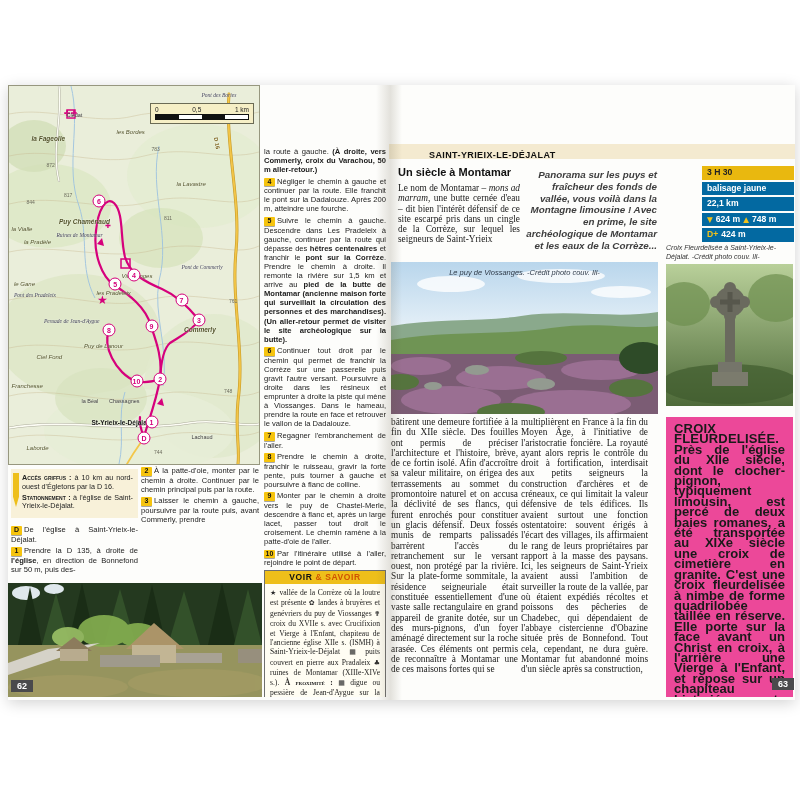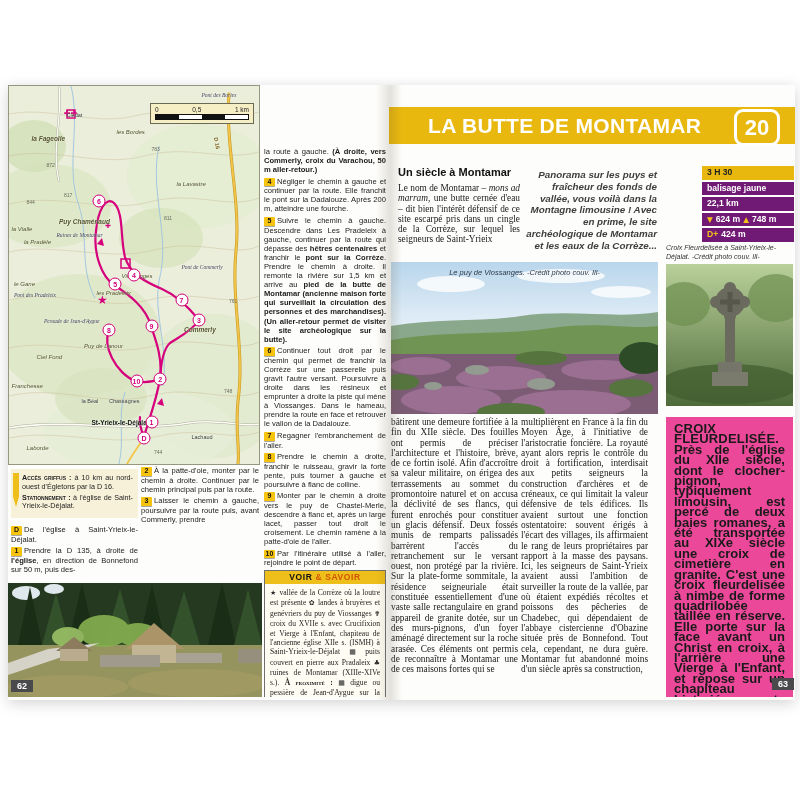--- a/index.html
+++ b/index.html
@@ -72,21 +72,21 @@
   .band-beige{position:absolute;left:0;top:59px;width:100%;height:15px;background:#f4ead0;}
   .subtitle{margin-left:40px;font-weight:bold;font-size:9px;letter-spacing:.4px;color:#111;
             line-height:15px;display:inline-block;}
   .serif{font-family:"Liberation Serif",serif;font-size:9.3px;line-height:10.3px;
          text-align:justify;color:#191919;margin:0;}
   .intro-col1{position:absolute;left:9px;top:81px;width:122px;}
   .intro-col1 h2{margin:0 0 5px;font-size:11px;color:#111;}
   .intro-blurb{position:absolute;left:132px;top:84px;width:136px;text-align:right;
                font-weight:bold;font-style:italic;font-size:9.8px;line-height:11.8px;color:#3e3e3e;}
   .infobox{position:absolute;right:1px;top:81px;width:92px;margin-left:12px;}
-  .irow{background:#701a75;color:#fff;font-weight:bold;font-size:8.6px;height:13.5px;
+  .irow{background:#0369a1;color:#fff;font-weight:bold;font-size:8.6px;height:13.5px;
         line-height:13.5px;padding:0 5px;margin-bottom:2px;display:flex;gap:3px;align-items:center;}
   .irow.iyellow{background:#e9b80f;color:#222;}
   .tri{color:#f2c21a;font-size:7.5px;font-family:"DejaVu Sans",sans-serif;}
   .dplus{color:#f2c21a;}
   .photo-viossanges{left:2px;top:177px;width:267px;height:152px;}
   .caption-overlay{position:absolute;top:6px;width:100%;text-align:center;font-style:italic;
                    font-size:7.5px;color:#2e3a48;z-index:4;}
   .croix-col{position:absolute;left:277px;top:159px;width:127px;}
   .caption2{font-size:7px;font-style:italic;color:#333;line-height:8.6px;margin:0 0 3px;}
   .photo-croix{position:relative;width:127px;height:142px;}
@@ -345,25 +345,22 @@
             <ellipse cx="60" cy="104" rx="60" ry="12"></ellipse>
               <ellipse cx="190" cy="100" rx="70" ry="14"></ellipse>
           </g>
         </svg>
         <span class="pagenum">62</span>
       </div>
     </section>
 
     <section class="page page-right">
 
-      <div class="band-yellow">
-        <h1 class="walk-title">LA BUTTE DE MONTAMAR</h1>
-        <div class="num-badge">
-            <span>20</span>
-          </div>
+      <div class="band-beige">
+        <span class="subtitle">SAINT-YRIEIX-LE-DÉJALAT</span>
       </div>
 
       <div class="intro-col1">
         <h2>Un siècle à Montamar</h2>
         <p class="serif">Le nom de Montamar – <i>mons ad marram</i>, une butte cernée d'eau – dit bien l'intérêt défensif de ce site escarpé pris dans un cingle de la Corrèze, sur lequel les seigneurs de Saint-Yrieix</p>
       </div>
       <div class="intro-blurb">Panorama sur les puys et fraîcheur des fonds de vallée, vous voilà dans la Montagne limousine ! Avec en prime, le site archéologique de Montamar et les eaux de la Corrèze...</div>
 
       <div class="infobox">
         <div class="irow iyellow">

